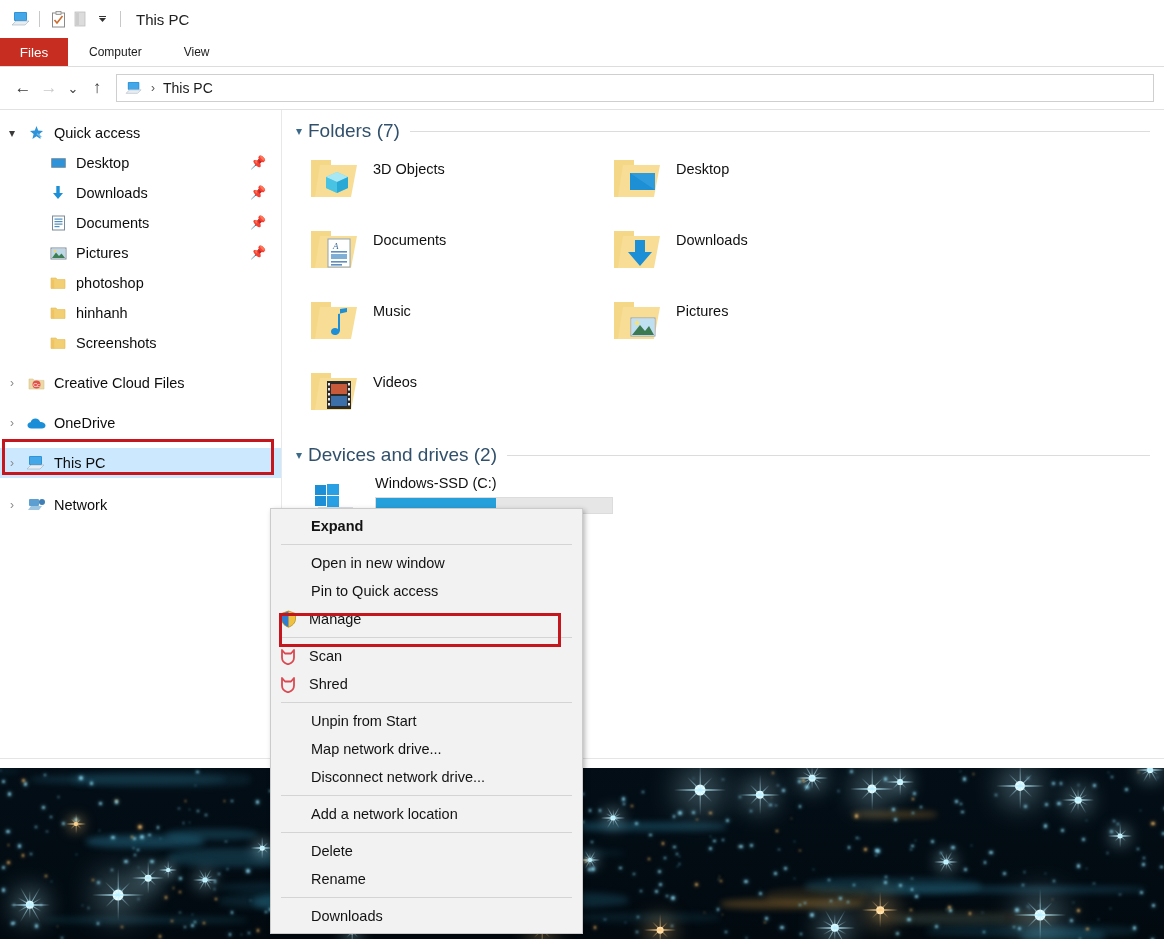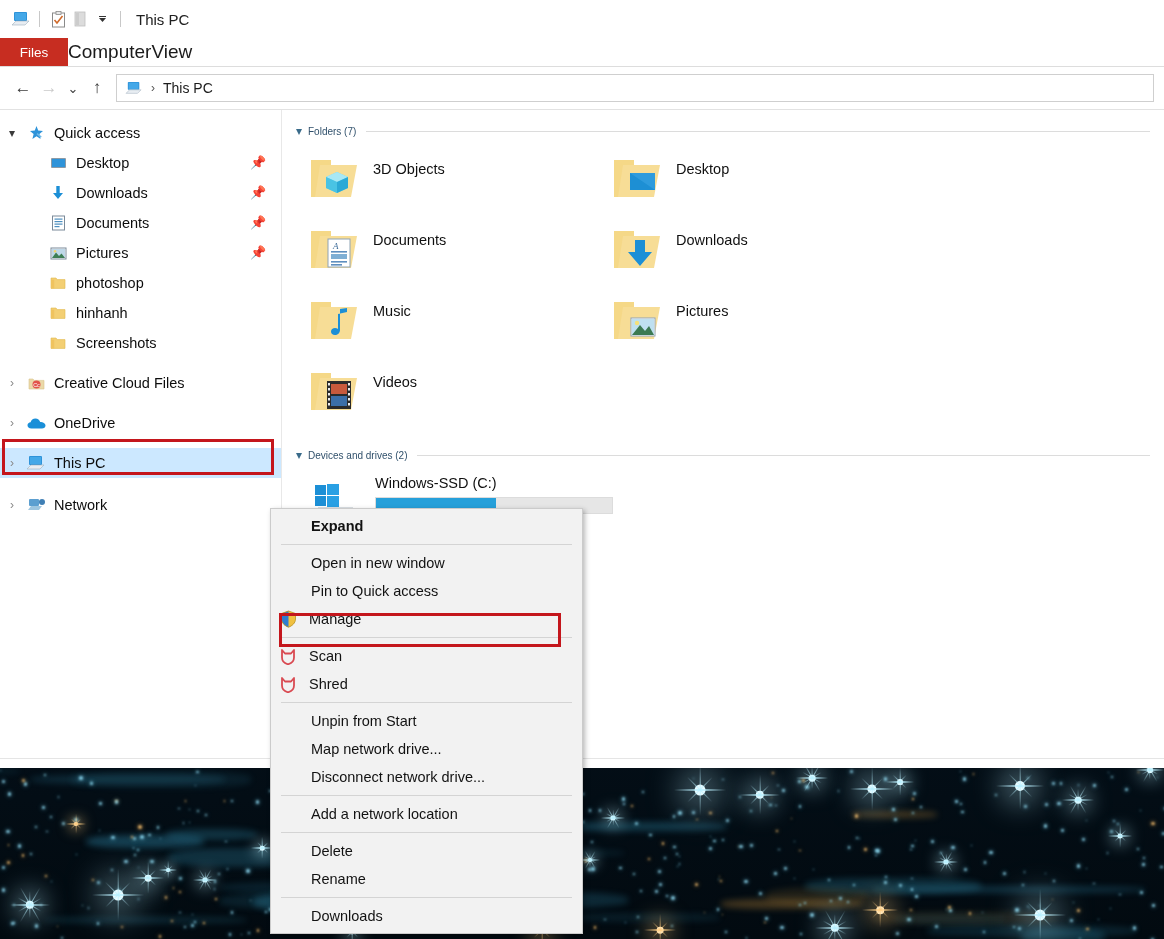--- a/index.html
+++ b/index.html
@@ -30,21 +30,21 @@
 
   
   #titlebar{height:38px;background:#ffffff;display:flex;align-items:center;padding-left:10px;}
   .qat-sep{width:1px;height:16px;background:#c8c8c8;margin:0 7px;}
   .qat-icon{width:22px;height:20px;display:flex;align-items:center;justify-content:center;}
   #win-title{font-size:15px;color:#202020;margin-left:8px;}
 
   
   #ribbon{height:28px;background:#ffffff;display:flex;align-items:stretch;border-bottom:1px solid #ddd;}
   #tab-file{width:68px;background:#C72D21;color:#fff;display:flex;align-items:center;justify-content:center;font-size:13.5px;}
-  .rtab{display:flex;align-items:center;padding:0 0;font-size:19px;color:#1b1b1b;}
+  .rtab{display:flex;align-items:center;padding:0 21px;font-size:12px;color:#1b1b1b;}
 
   
   #addressrow{height:42px;background:#ffffff;display:flex;align-items:center;padding:0 10px;}
   .navbtn{width:26px;height:26px;display:flex;align-items:center;justify-content:center;font-size:17px;color:#3a3a3a;}
   .navbtn.disabled{color:#c9c9c9;}
   .navbtn.small{font-size:13px;width:22px;}
   #crumbbar{flex:1;height:26px;border:1px solid #cfcfcf;background:#fff;display:flex;align-items:center;
     padding:0 8px;margin-left:6px;}
   #crumbbar .sepchev{color:#555;font-size:12px;margin:0 8px;}
   #crumbbar .crumbtxt{font-size:14px;color:#1b1b1b;}
@@ -66,21 +66,21 @@
   #thispc-wrap{position:relative;}
   #thispc-redbox{position:absolute;left:2px;top:-9px;width:272px;height:36px;
     border:3px solid #C4161C;box-sizing:border-box;pointer-events:none;}
 
   
   #statusbar{height:40px;background:#fff;border-top:1px solid #e5e5e5;display:flex;align-items:center;padding-left:14px;}
 
   
   .grouphdr{display:flex;align-items:center;height:22px;margin:0 0 6px 8px;}
   .grouphdr .gchev{font-size:12px;color:#3a6b8a;width:18px;text-align:center;}
-  .grouphdr .gtxt{font-size:10px;color:#30506b;}
+  .grouphdr .gtxt{font-size:19px;color:#30506b;}
   .grouphdr .gline{flex:1;height:1px;background:#dcdcdc;margin-left:10px;margin-right:14px;}
 
   .tilegrid{display:flex;flex-wrap:wrap;}
   .tile{width:303px;height:71px;display:flex;align-items:flex-start;padding-left:25px;box-sizing:border-box;}
   .tile .ticon{width:56px;height:56px;flex:none;position:relative;margin-top:4px;}
   .tile .tlabel{font-size:14.5px;color:#101010;margin-top:13px;margin-left:10px;}
 
   .drvtile{width:320px;height:72px;display:flex;align-items:flex-start;padding-left:25px;box-sizing:border-box;}
   .drvtile .dicon{width:56px;height:48px;flex:none;position:relative;margin-top:10px;}
   .drvtile .dinfo{margin-left:12px;margin-top:3px;}

